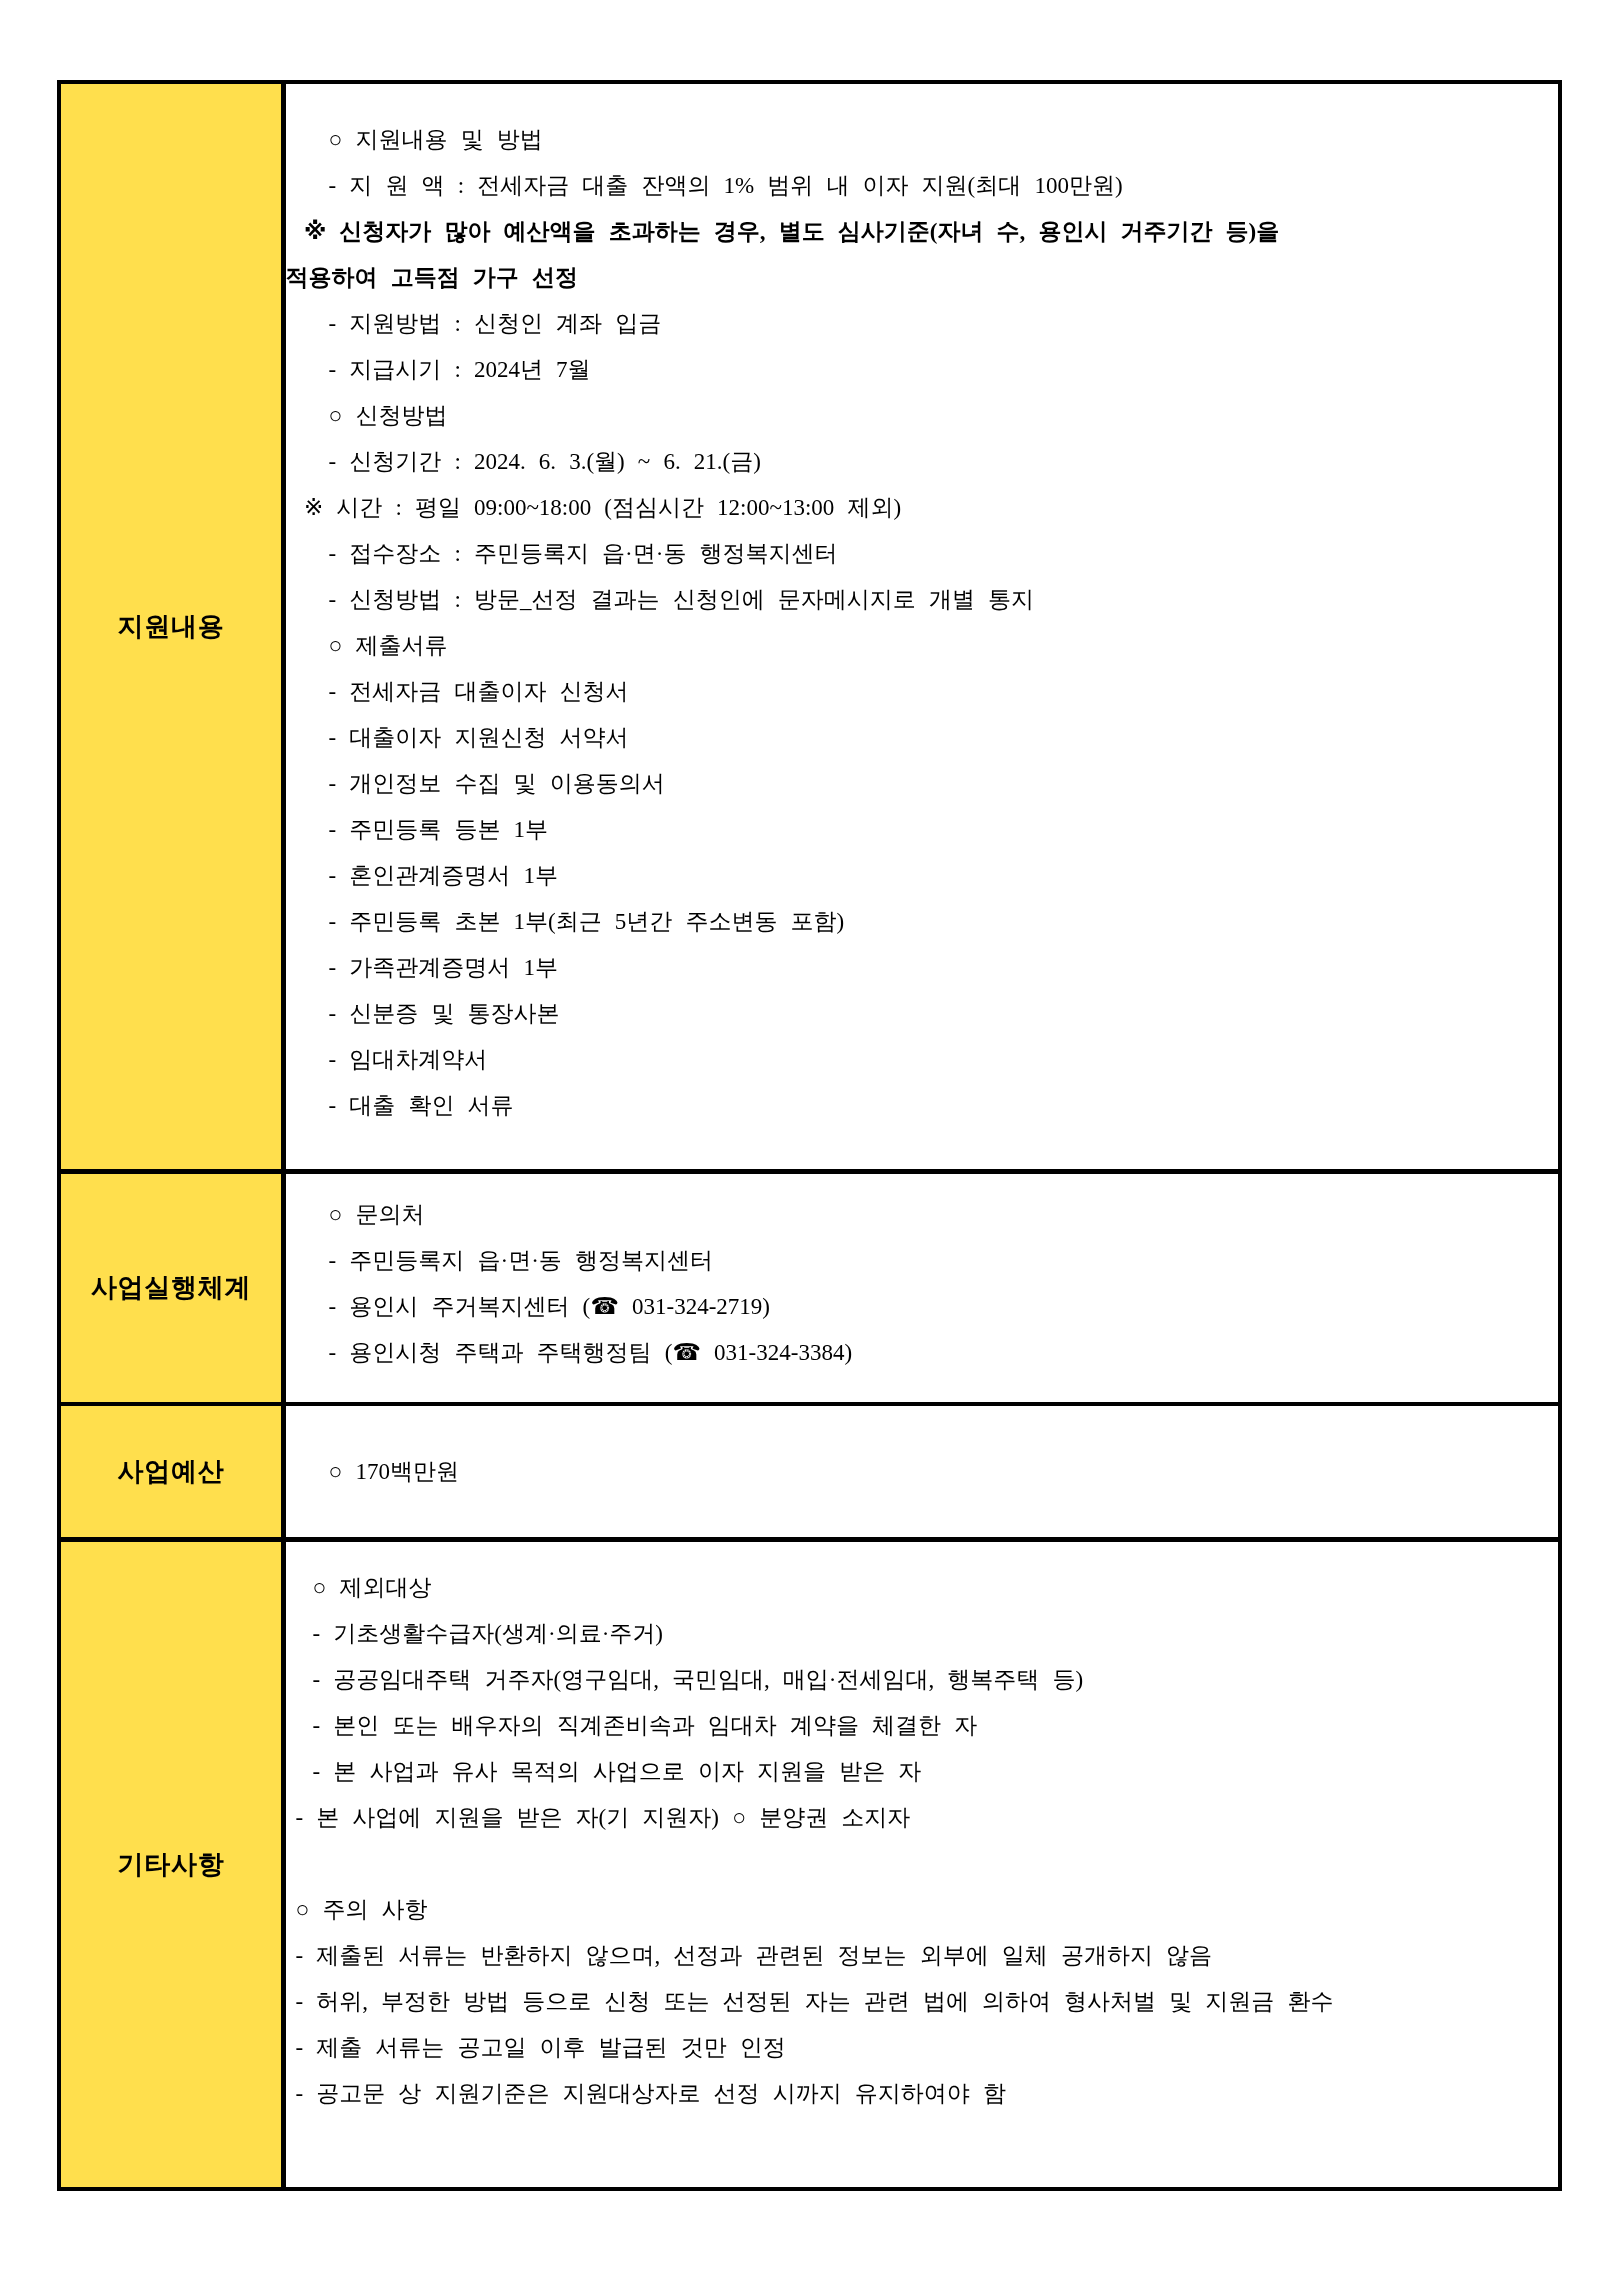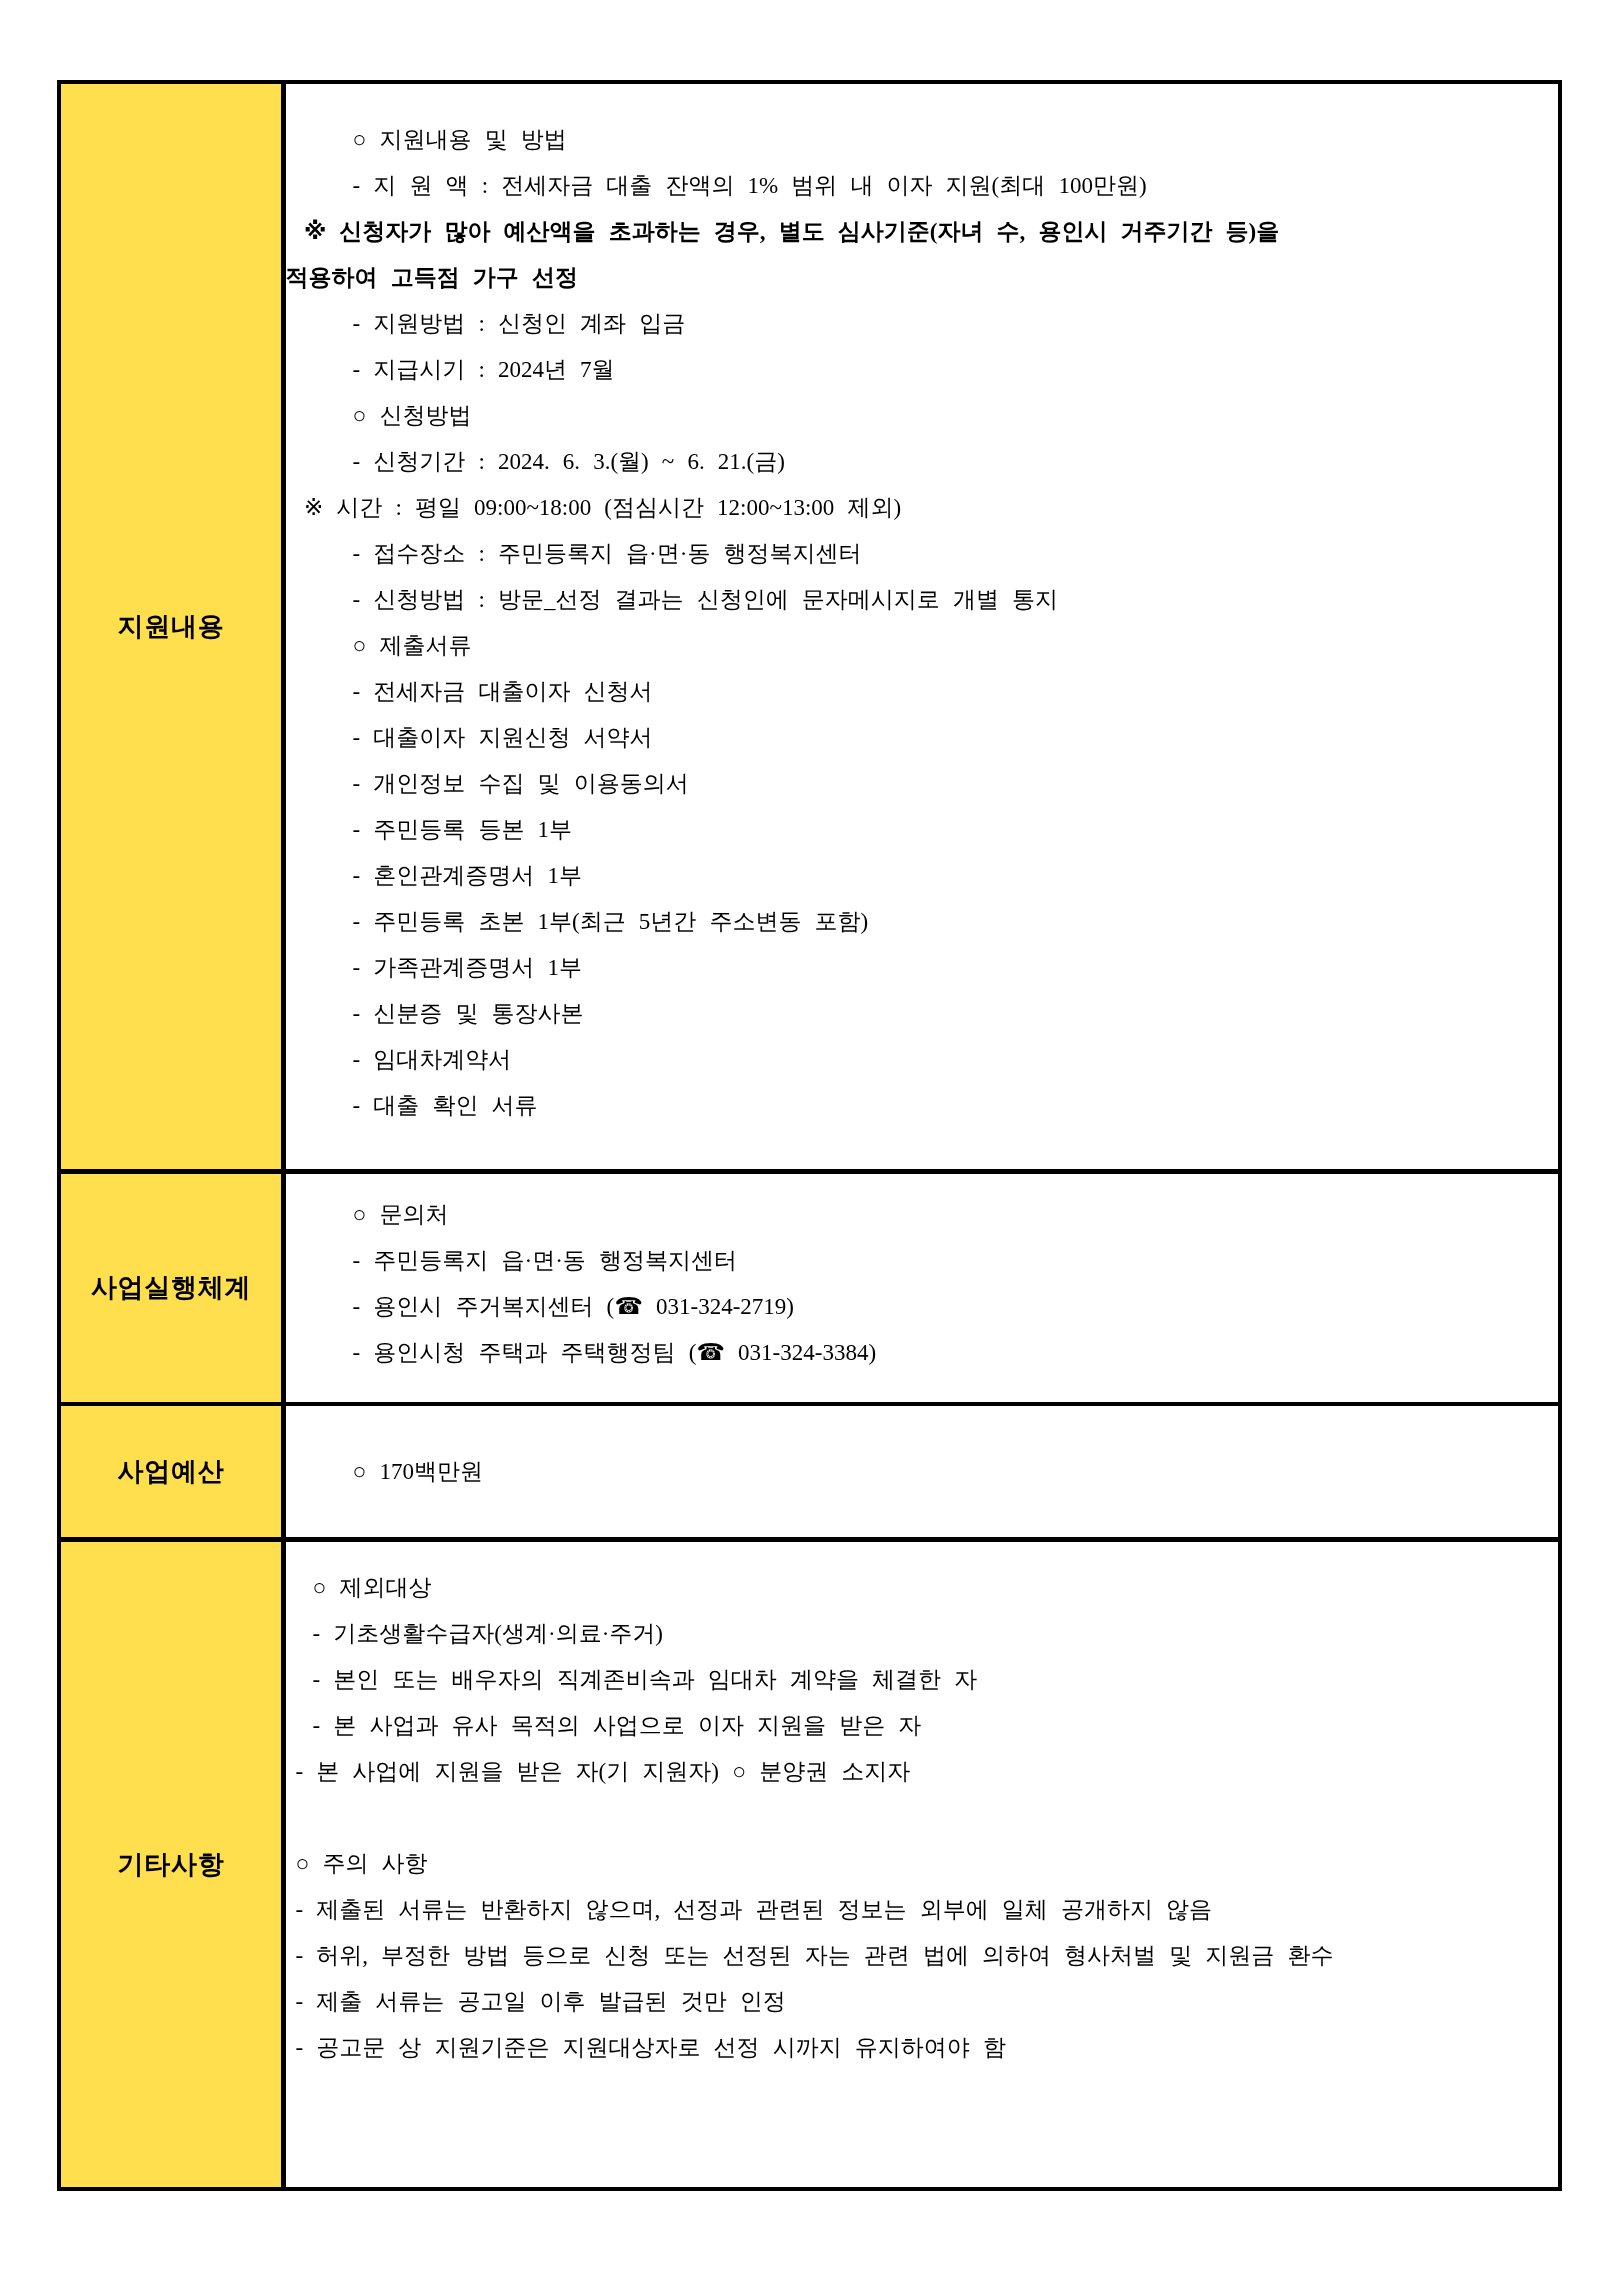--- a/index.html
+++ b/index.html
@@ -34,21 +34,21 @@
   .r1c { padding-top:33px; }
   .r2c { padding-top:18.3px; }
   .r3c { display:flex; align-items:center; }
   .r4c { padding-top:23.6px; }
   .ln {
     line-height:46px;
     white-space:pre;
     font-size:23px;
     word-spacing:0.32em;
   }
-  .bullet { padding-left:43px;margin-left:24px; }
+  .bullet { padding-left:43px; }
   .star   { padding-left:18.3px; }
   .cont   { }
   .b4a    { padding-left:27px; }
   .b4b    { padding-left:9.8px; }
   .bold   { font-weight:700; }
   .blank  { height:46px; }
 </style>
 </head>
 <body>
 
@@ -99,20 +99,21 @@
     <div class="ccell r3c">
         <div class="ln bullet">○ 170백만원</div>
       </div>
 
     <div class="hcell">
       <span>기타사항</span>
     </div>
     <div class="ccell r4c">
         <div class="ln b4a">○ 제외대상</div>
         <div class="ln b4a">- 기초생활수급자(생계·의료·주거)</div>
+        <div class="ln b4a">- 공공임대주택 거주자(영구임대, 국민임대, 매입·전세임대, 행복주택 등)</div>
         <div class="ln b4a">- 본인 또는 배우자의 직계존비속과 임대차 계약을 체결한 자</div>
         <div class="ln b4a">- 본 사업과 유사 목적의 사업으로 이자 지원을 받은 자</div>
         <div class="ln b4b">- 본 사업에 지원을 받은 자(기 지원자) ○ 분양권 소지자</div>
         <div class="ln blank"></div>
         <div class="ln b4b">○ 주의 사항</div>
         <div class="ln b4b">- 제출된 서류는 반환하지 않으며, 선정과 관련된 정보는 외부에 일체 공개하지 않음</div>
         <div class="ln b4b">- 허위, 부정한 방법 등으로 신청 또는 선정된 자는 관련 법에 의하여 형사처벌 및 지원금 환수</div>
         <div class="ln b4b">- 제출 서류는 공고일 이후 발급된 것만 인정</div>
         <div class="ln b4b">- 공고문 상 지원기준은 지원대상자로 선정 시까지 유지하여야 함</div>
       </div>

